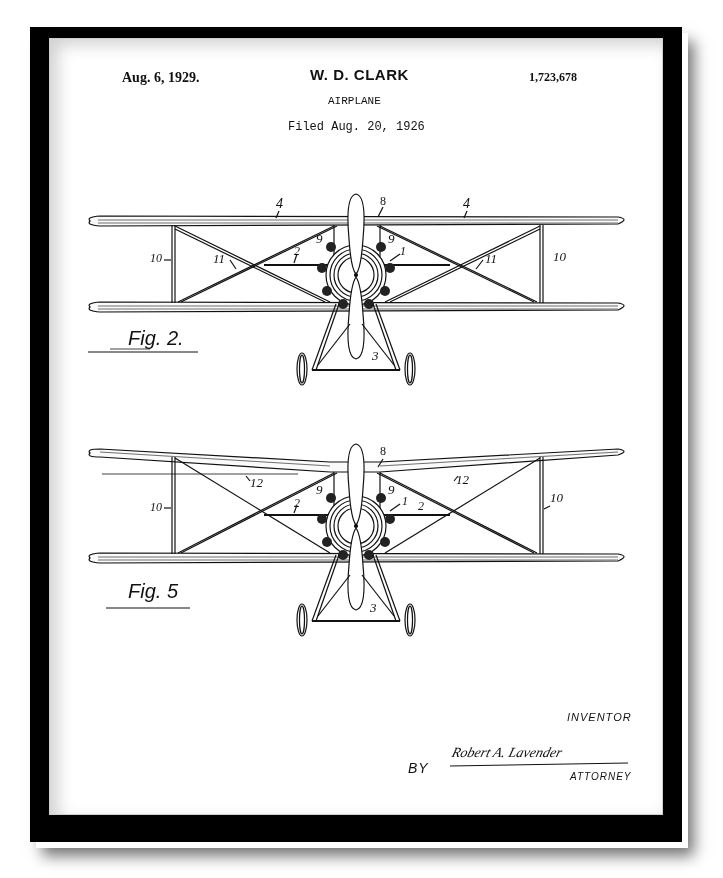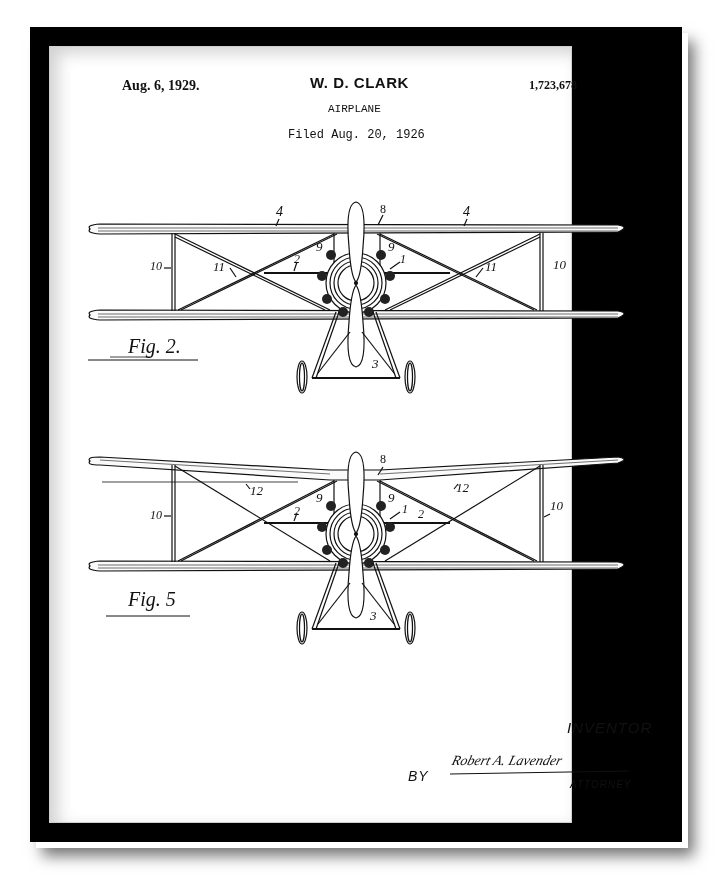--- a/index.html
+++ b/index.html
@@ -1,33 +1,33 @@
 <!DOCTYPE html>
 <html><head>
 <meta charset="utf-8">
 <style>
   html, body { margin:0; padding:0; background:#ffffff; }
   body { width:723px; height:878px; position:relative; overflow:hidden; font-family:"Liberation Serif", serif; }
   .shadow { position:absolute; left:36px; top:33px; width:652px; height:815px; background:transparent; box-shadow: 6px 8px 14px rgba(0,0,0,0.55); }
   .frame { position:absolute; left:30px; top:27px; width:652px; height:815px; background:#000; }
-  .mat { position:absolute; left:20px; top:20px; width:521px; height:775px; background:#fff;
+  .mat { position:absolute; left:20px; top:12px; width:612px; height:775px; background:#fff;
          box-shadow: inset 8px 6px 16px rgba(0,0,0,0.18); outline:1px solid #cfcfcf; }
   .txt { position:absolute; white-space:nowrap; color:#111; }
   .date { left:72px; top:31px; font-size:14px; font-weight:bold; font-family:"Liberation Serif", serif; }
   .inventor-hdr { left:260px; top:27px; font-size:15px; font-weight:bold; font-family:"Liberation Sans", sans-serif; letter-spacing:0.5px; }
   .patent-no { left:479px; top:31px; font-size:12px; font-weight:bold; font-family:"Liberation Serif", serif; }
   .title { left:278px; top:56px; font-size:11px; font-family:"Liberation Mono", monospace; }
   .filed { left:238px; top:81px; font-size:12px; font-family:"Liberation Mono", monospace; }
   svg.drawing { position:absolute; left:0; top:0; }
-  .inv-label { left:517px; top:672px; font-size:15px; font-style:italic; font-family:"Liberation Sans", sans-serif; letter-spacing:1px; }
+  .inv-label { left:517px; top:672px; font-size:11px; font-style:italic; font-family:"Liberation Sans", sans-serif; letter-spacing:1px; }
   .inv-name { left:364px; top:686px; font-size:15px; font-style:italic; font-family:"Liberation Sans", sans-serif; letter-spacing:0.5px; font-variant:small-caps; }
   .by { left:358px; top:721px; font-size:14px; font-style:italic; font-family:"Liberation Sans", sans-serif; letter-spacing:1px; }
   .signature { left:402px; top:706px; font-size:14px; font-style:italic; font-family:"Liberation Serif", serif; transform:skewX(-15deg); }
   .att-label { left:520px; top:723px; font-size:10px; font-style:italic; font-family:"Liberation Sans", sans-serif; letter-spacing:1px;margin-top:9px; }
-  .fig { font-size:20px; font-style:italic; font-family:Liberation Serif, serif; }
+  .fig { font-size:20px; font-style:italic; font-family:Liberation Sans, sans-serif; }
 </style>
 </head>
 <body>
 
 <div class="shadow"></div>
 <div class="frame">
   <div class="mat">
 
     <div class="txt date">Aug. 6, 1929.</div>
     <div class="txt inventor-hdr">W. D. CLARK</div>

